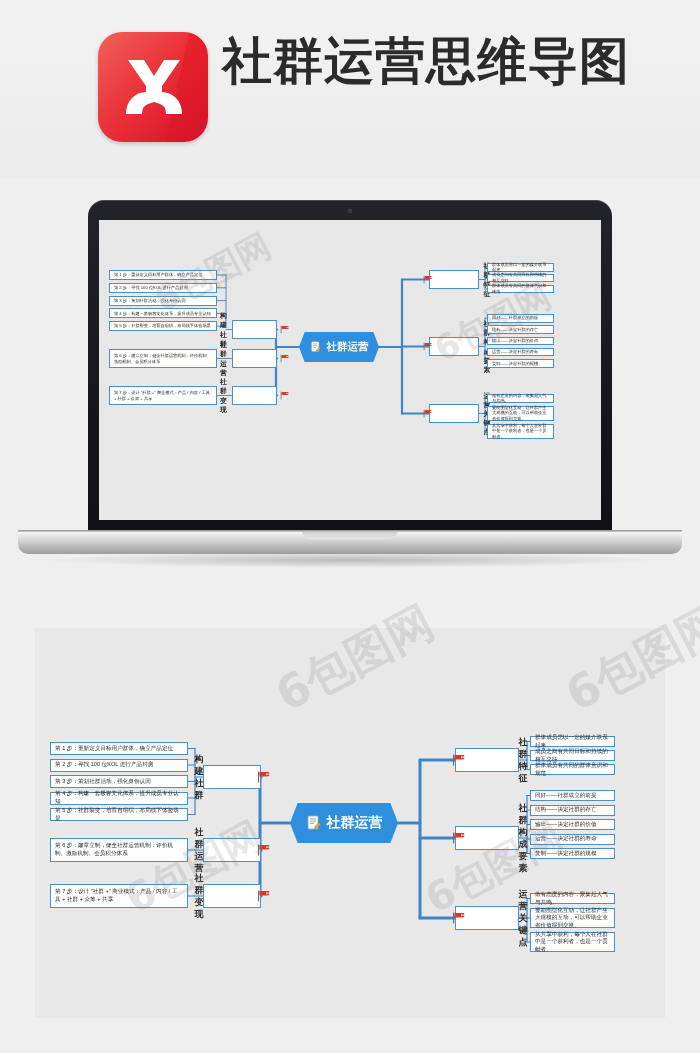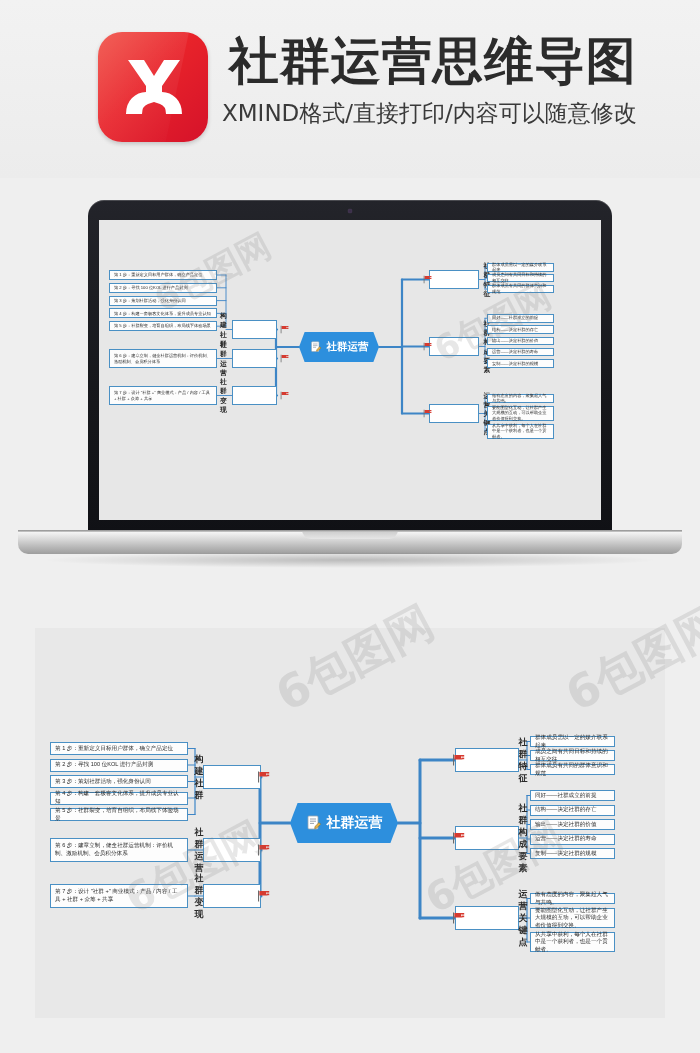--- a/index.html
+++ b/index.html
@@ -122,21 +122,20 @@
 <div class="header">
   <div class="header-inner">
     <div class="logo">
       <div class="shine"></div>
       <svg class="xm" viewBox="0 0 110 110">
         <path d="M30 28 L46 28 L56 44 L66 28 L82 28 L64 54 L64 60 Q72 60 78 66 Q84 72 84 82 L68 82 Q68 74 62 72 L56 70 L50 72 Q44 74 44 82 L28 82 Q28 72 34 66 Q40 60 48 60 L48 54 Z" fill="#ffffff"></path>
       </svg>
     </div>
     <div class="title-wrap">
       <div class="main-title">社群运营思维导图</div>
-      <div class="sub-title">XMIND格式/直接打印/内容可以随意修改</div>
     </div>
   </div>
 </div>
 
 <div class="laptop">
   <div class="lid">
     <div class="camera"></div>
     <div class="screen">
 
       <div class="map" id="map-small">

